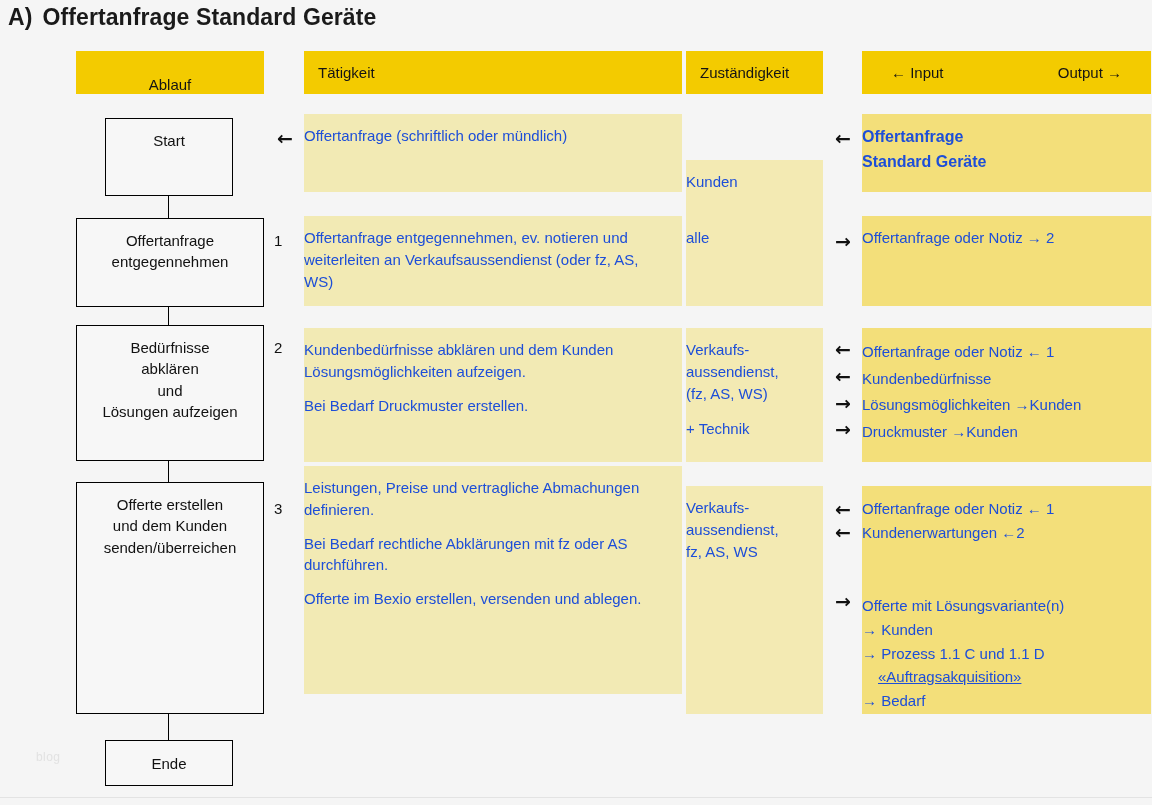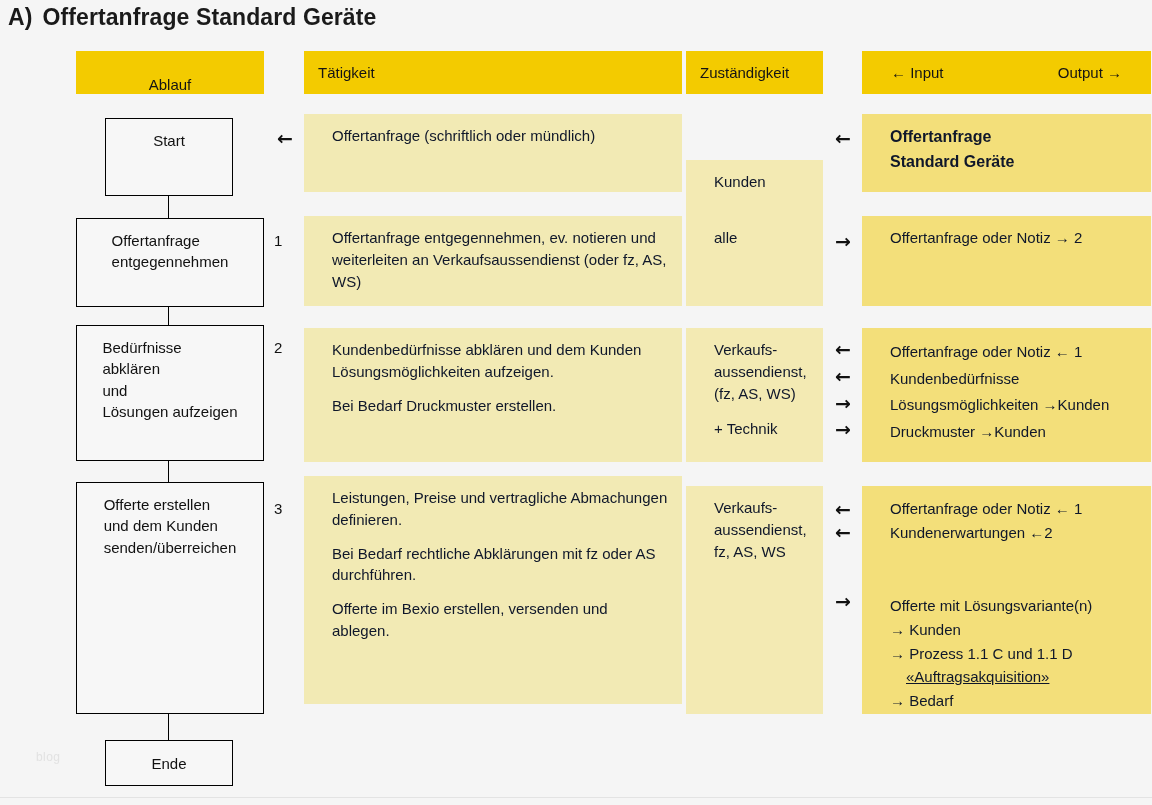--- a/index.html
+++ b/index.html
@@ -72,20 +72,21 @@
   .flowbox {
     position: absolute;
     border: 1px solid #000;
     background: #f7f7f7;
     box-sizing: border-box;
     display: flex;
     justify-content: center;
     padding-top: 11px;
     font-size: 15px;
     line-height: 1.42;
+    text-align: center;
     color: #111;
   }
   .flowbox.terminal {
     left: 105px;
     width: 128px;
   }
   .flowbox.step {
     left: 76px;
     width: 188px;
   }
@@ -105,22 +106,22 @@
     font-size: 15px;
     color: #111;
   }
 
   
   .cell {
     position: absolute;
     box-sizing: border-box;
     font-size: 15px;
     line-height: 1.45;
-    color: #0f172a;
-    padding: 11px 13px 10px 28px;
+    color: #1d4ed8;
+    padding: 11px 13px 10px 0;
   }
   .cell.taet { background: #f2eab4; }
   .cell.zust { background: #f3eab3; }
   .cell.io   { background: #f3df7a; }
   .cell p { margin: 0 0 12px 0; }
   .cell p:last-child { margin-bottom: 0; }
   .cell .tight { margin: 0; }
   .cell.io .line { white-space: nowrap; }
   .cell.io .bold { font-weight: bold; font-size: 16px; line-height: 1.55; }
   .cell .gap-top { margin-top: 14px; }
@@ -267,21 +268,21 @@
   <div class="arrow right-col" style="top:394px;">→</div>
   <div class="arrow right-col" style="top:420px;">→</div>
 
   <div class="cell io col-io" style="top:328px; height:134px; line-height:1.78;">
     <div class="line">Offertanfrage oder Notiz ← 1</div>
     <div class="line">Kundenbedürfnisse</div>
     <div class="line">Lösungsmöglichkeiten →Kunden</div>
     <div class="line">Druckmuster →Kunden</div>
   </div>
 
-  <div class="cell taet col-taet" style="top:476px; height:228px;">
+  <div class="cell taet col-taet" style="top:466px; height:228px;">
     <p>Leistungen, Preise und vertragliche Abmachungen definieren.</p>
     <p>Bei Bedarf rechtliche Abklärungen mit fz oder AS durchführen.</p>
     <p>Offerte im Bexio erstellen, versenden und ablegen.</p>
   </div>
 
   <div class="cell zust col-zust" style="top:486px; height:228px;">
     <div class="line">Verkaufs-</div>
     <div class="line">aussendienst,</div>
     <div class="line">fz, AS, WS</div>
   </div>

